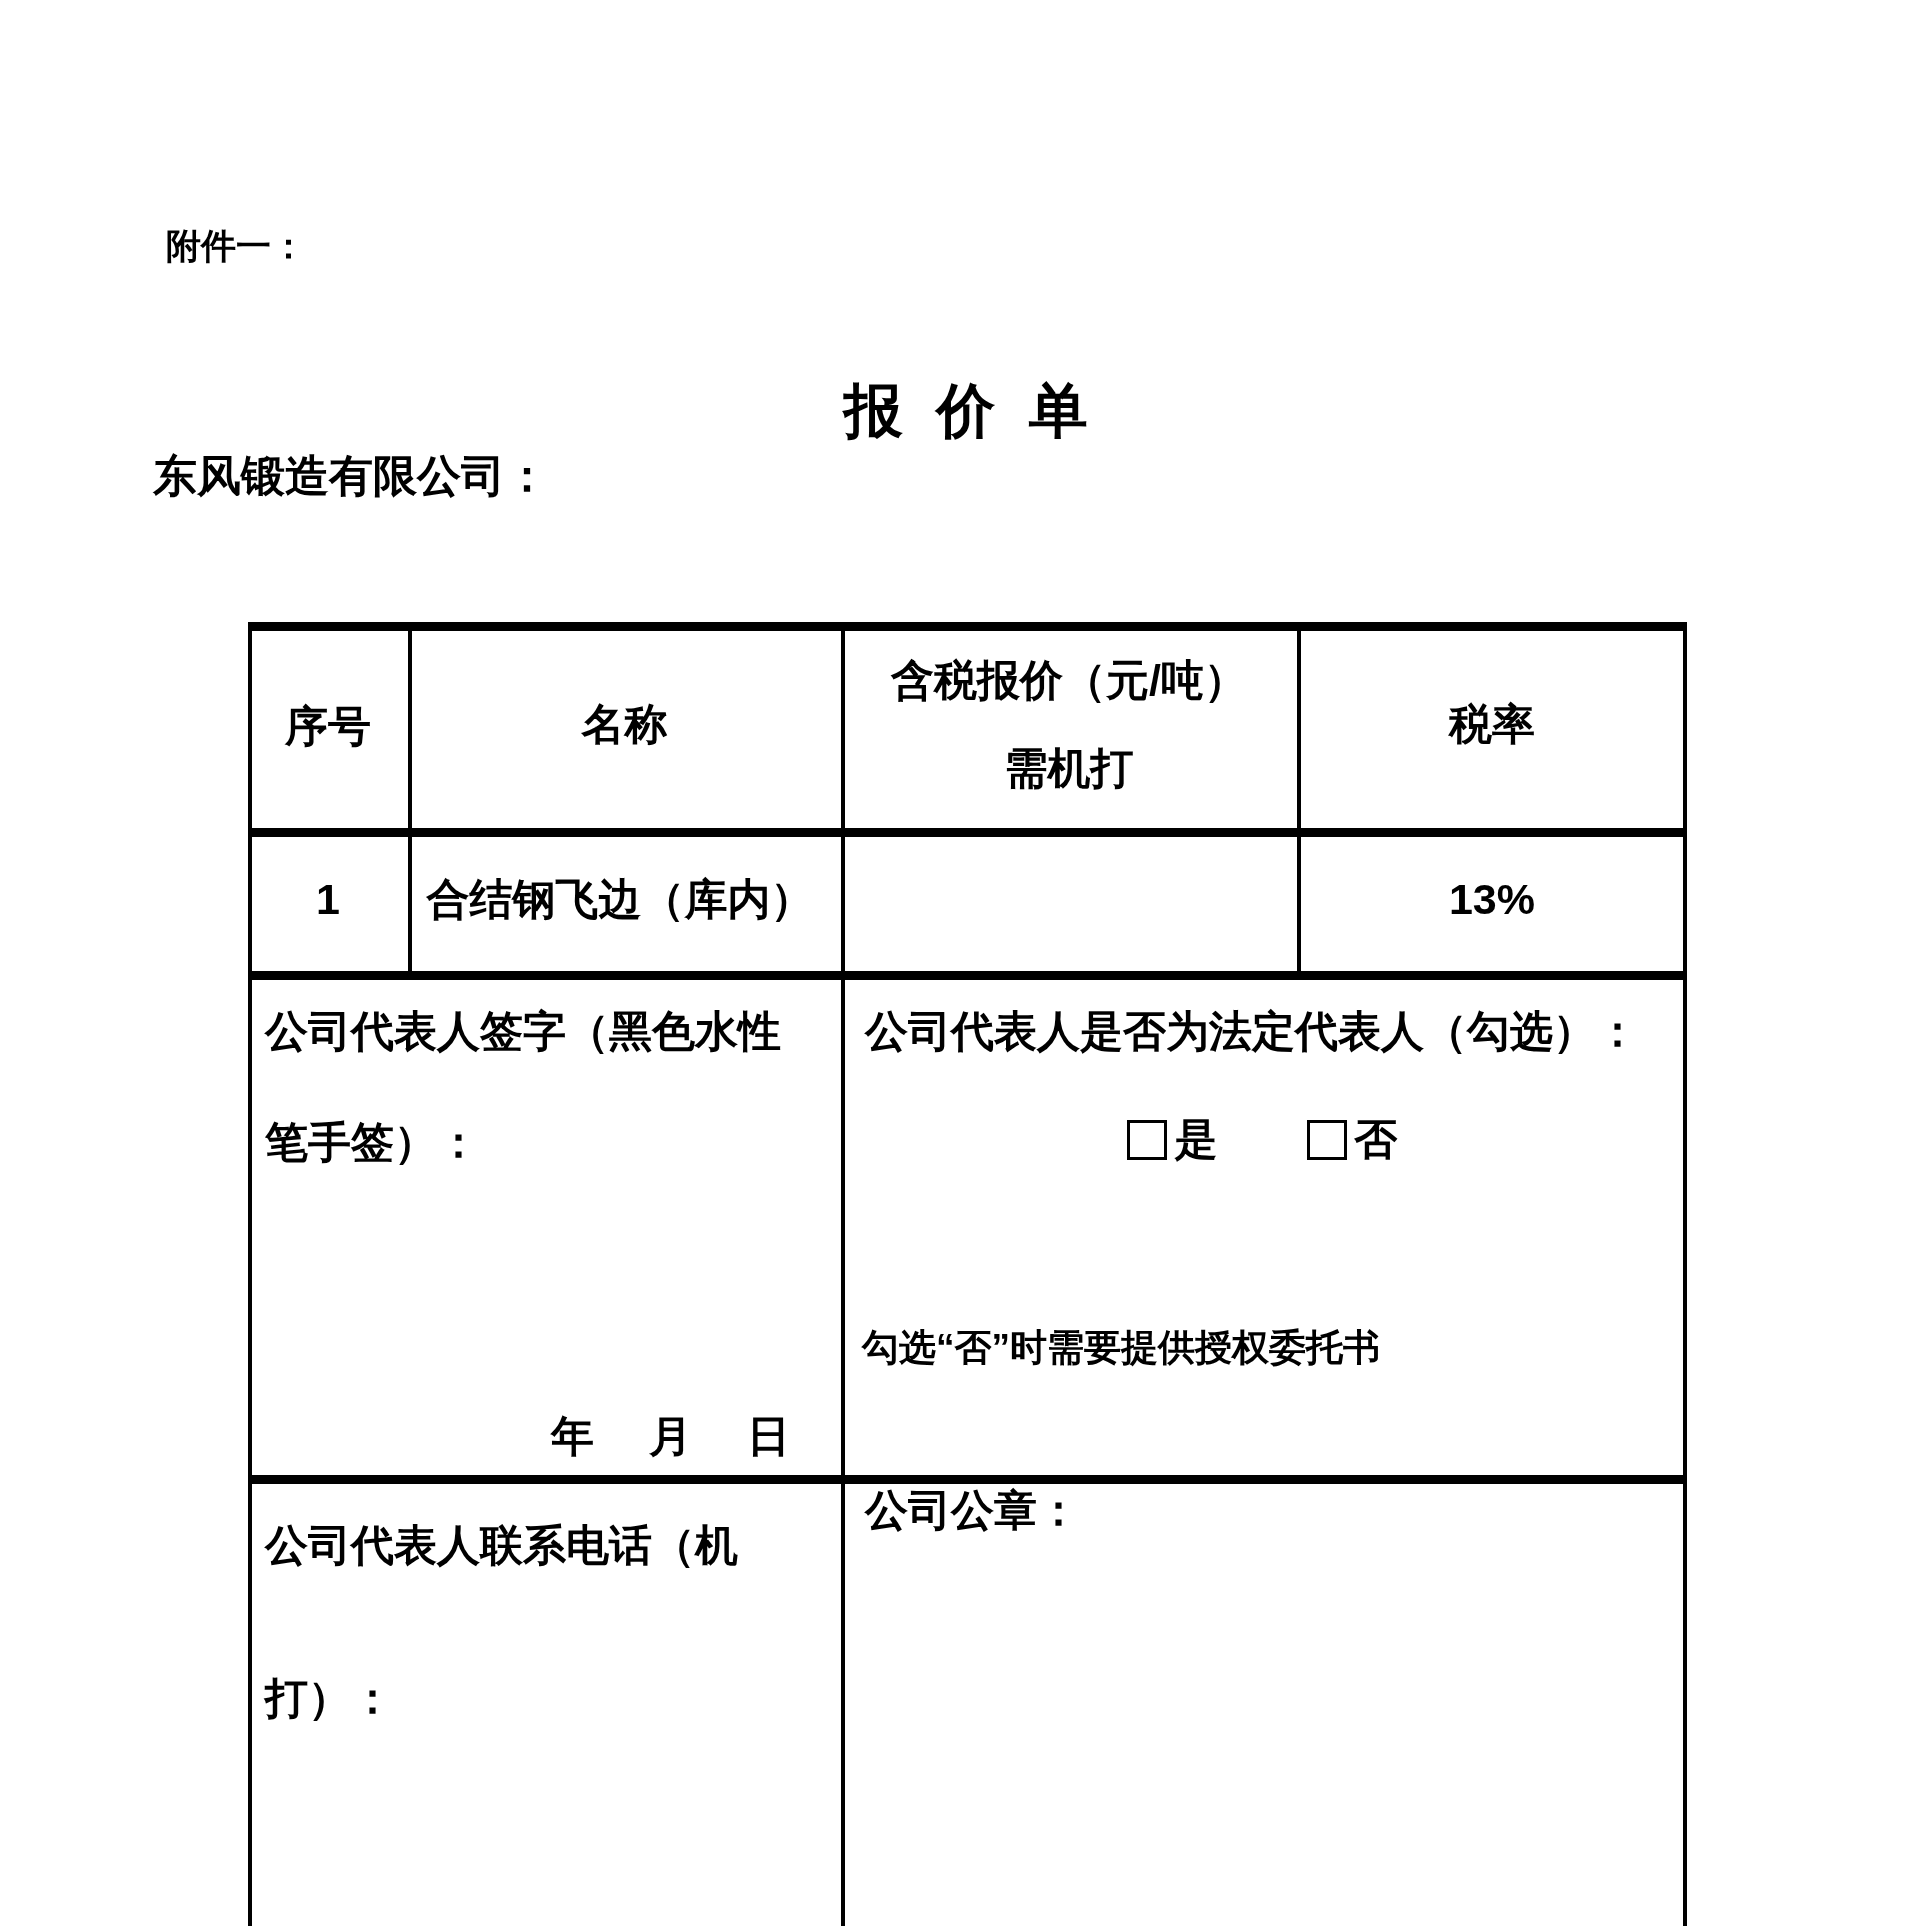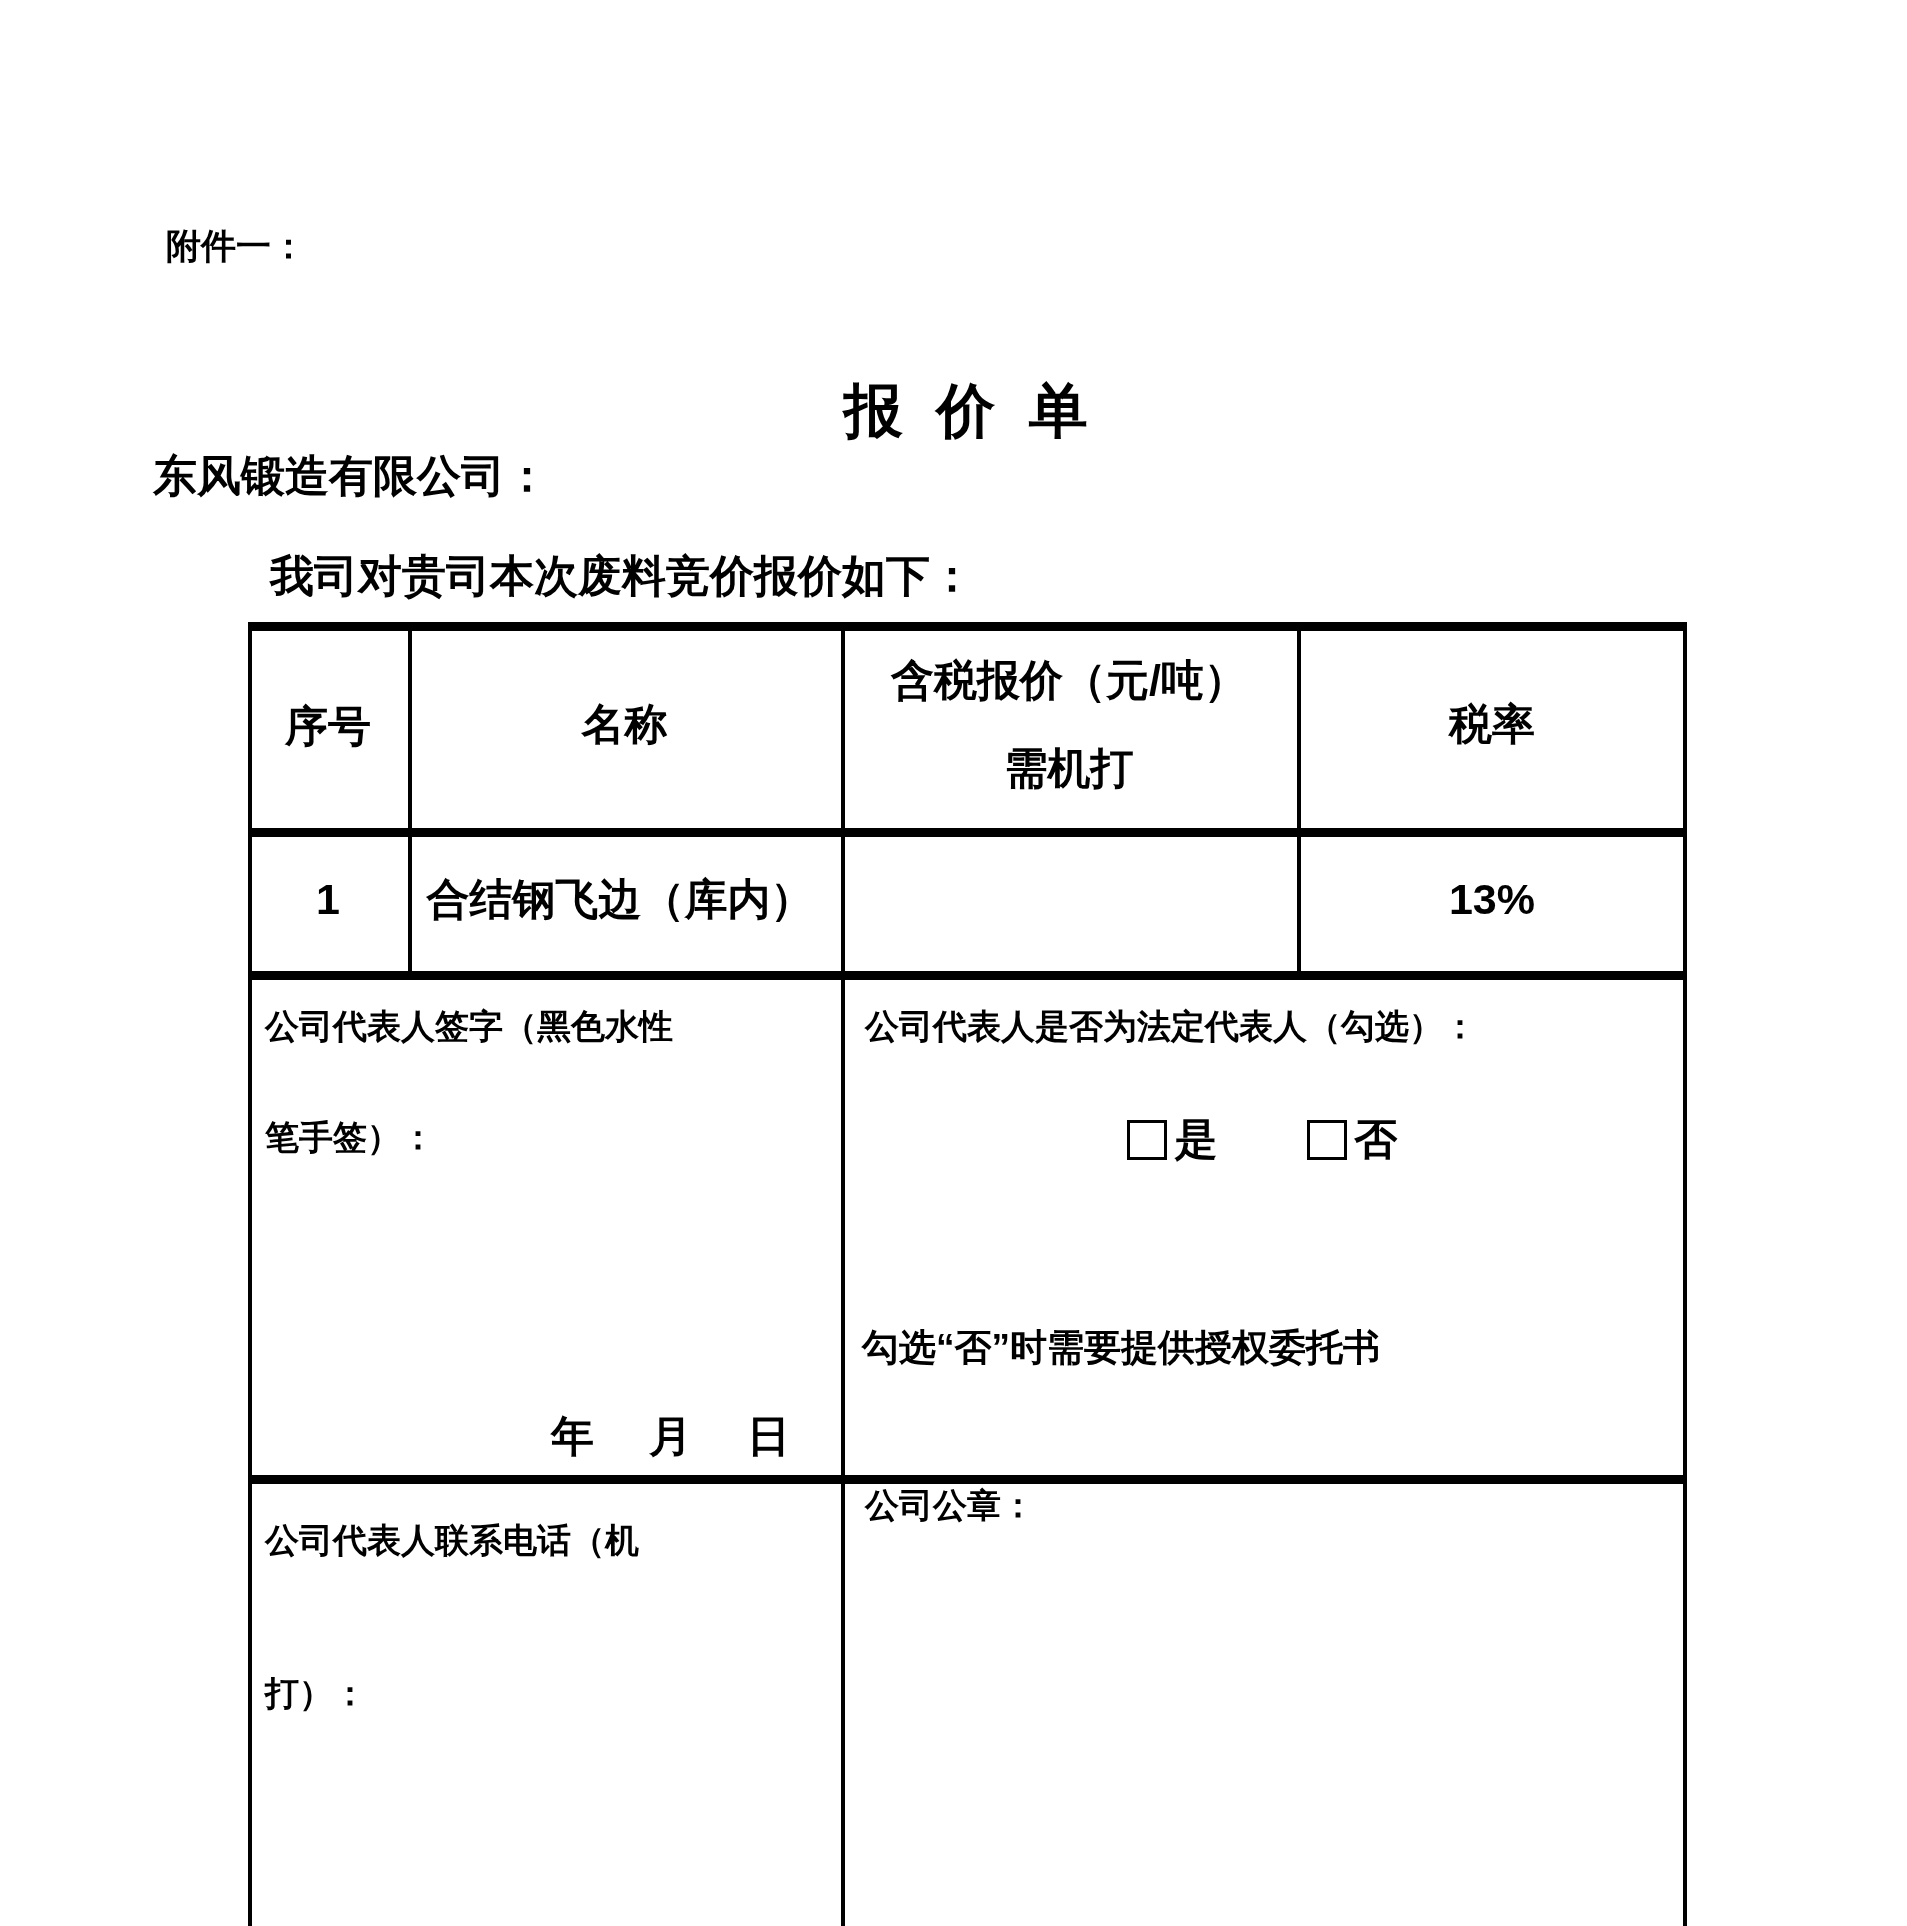--- a/index.html
+++ b/index.html
@@ -1,18 +1,18 @@
 <!DOCTYPE html>
 <html style="font-size:6.2px"><head>
 <meta charset="utf-8">
 <style>
   html,body{margin:0;padding:0;background:#ffffff;}
   .page{position:relative;width:1908px;height:2690px;background:#ffffff;
         font-family:"Liberation Sans","DejaVu Sans",sans-serif;color:#000000;overflow:hidden;}
-  .t{position:absolute;white-space:nowrap;font-size:34px;font-weight:600;line-height:1.2;}
+  .t{position:absolute;white-space:nowrap;font-size:43px;font-weight:600;line-height:1.2;}
   .line{position:absolute;background:#000000;}
   .cell{position:absolute;display:flex;align-items:center;justify-content:center;
         font-size:43px;font-weight:600;white-space:nowrap;}
 
   
   #attach{left:166px;top:225px;font-size:35px;}
   #title{left:16px;top:376px;width:1908px;text-align:center;font-size:59px;font-weight:700;letter-spacing:8.5px;}
   #recipient{left:153px;top:450px;font-size:44px;}
   #intro{left:270px;top:550px;font-size:44px;}
 
@@ -59,21 +59,20 @@
   #seal{left:865px;top:1485px;}
 </style>
 </head>
 <body>
 
 <div class="page">
 
   <div class="t" id="attach">附件一：</div>
   <div class="t" id="title">报 价 单</div>
   <div class="t" id="recipient">东风锻造有限公司：</div>
-  <div class="t" id="intro">我司对贵司本次废料竞价报价如下：</div>
 
   <div class="line" id="bt"></div>
   <div class="line" id="b1"></div>
   <div class="line" id="b2"></div>
   <div class="line" id="b3"></div>
 
   <div class="line" id="vl"></div>
   <div class="line" id="vr"></div>
   <div class="line" id="v1"></div>
   <div class="line" id="v2"></div>

